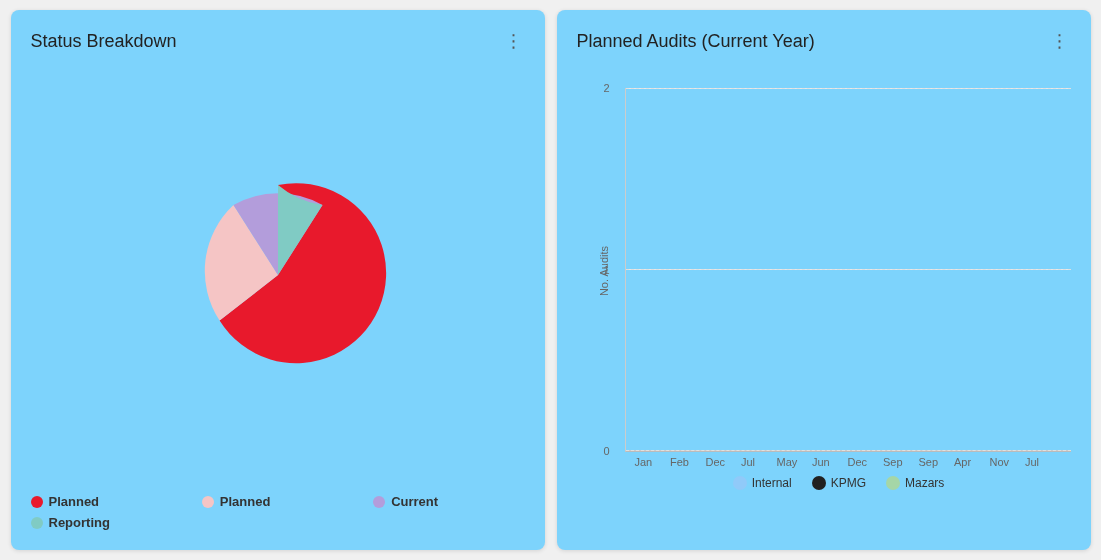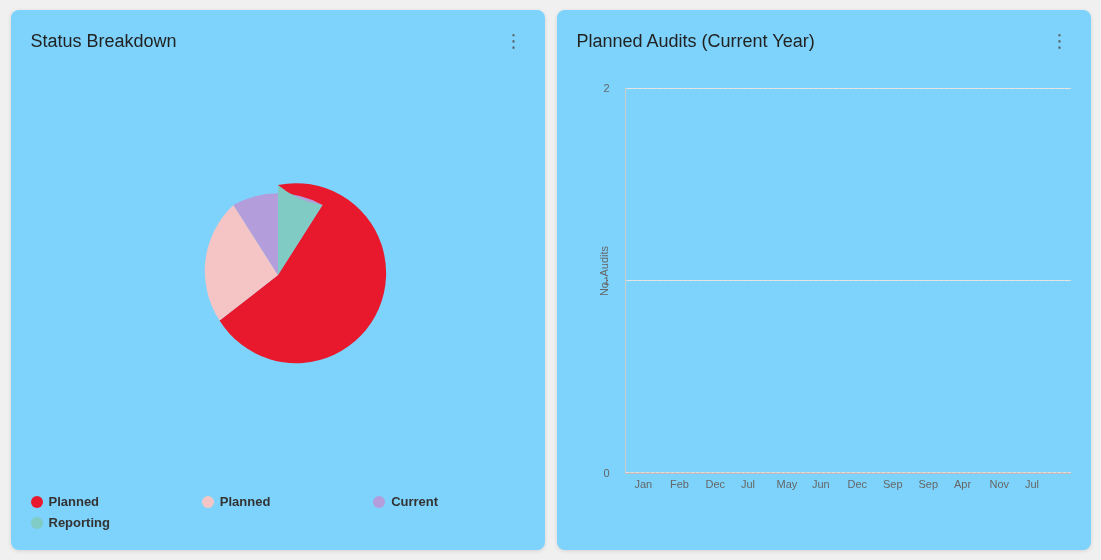--- a/index.html
+++ b/index.html
@@ -271,15 +271,29 @@
         <div class="x-label">May</div>
         <div class="x-label">Jun</div>
         <div class="x-label">Dec</div>
         <div class="x-label">Sep</div>
         <div class="x-label">Sep</div>
         <div class="x-label">Apr</div>
         <div class="x-label">Nov</div>
         <div class="x-label">Jul</div>
       </div>
 
+      <div class="bar-legend">
+        <div class="bar-legend-item">
+          <div class="bar-legend-dot" style="background:#90caf9;"></div>
+          <span class="bar-legend-label">Internal</span>
+        </div>
+        <div class="bar-legend-item">
+          <div class="bar-legend-dot" style="background:#212121;"></div>
+          <span class="bar-legend-label">KPMG</span>
+        </div>
+        <div class="bar-legend-item">
+          <div class="bar-legend-dot" style="background:#a5d6a7;"></div>
+          <span class="bar-legend-label">Mazars</span>
+        </div>
+      </div>
     </div>
   </div>
 </div>
 
 </body></html>

